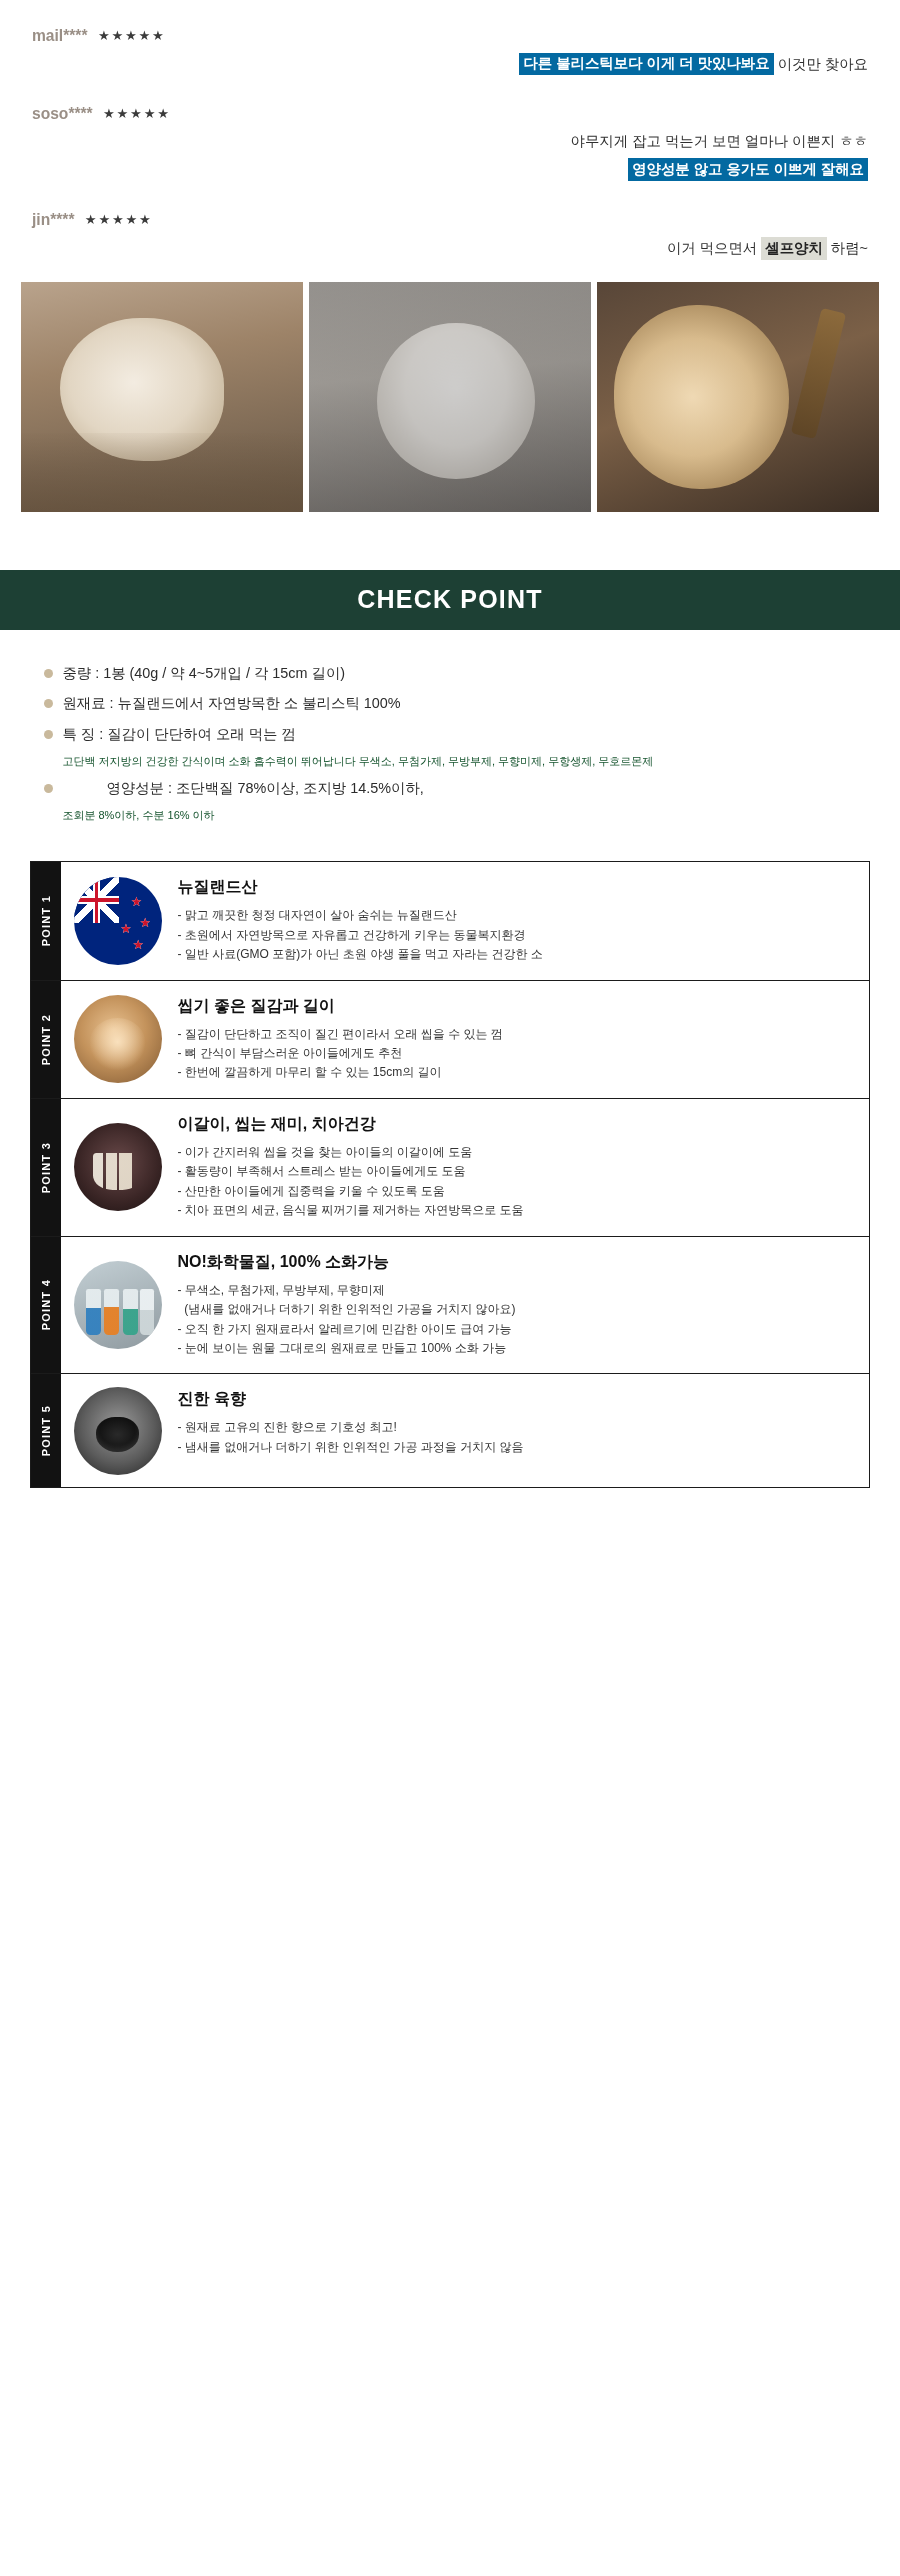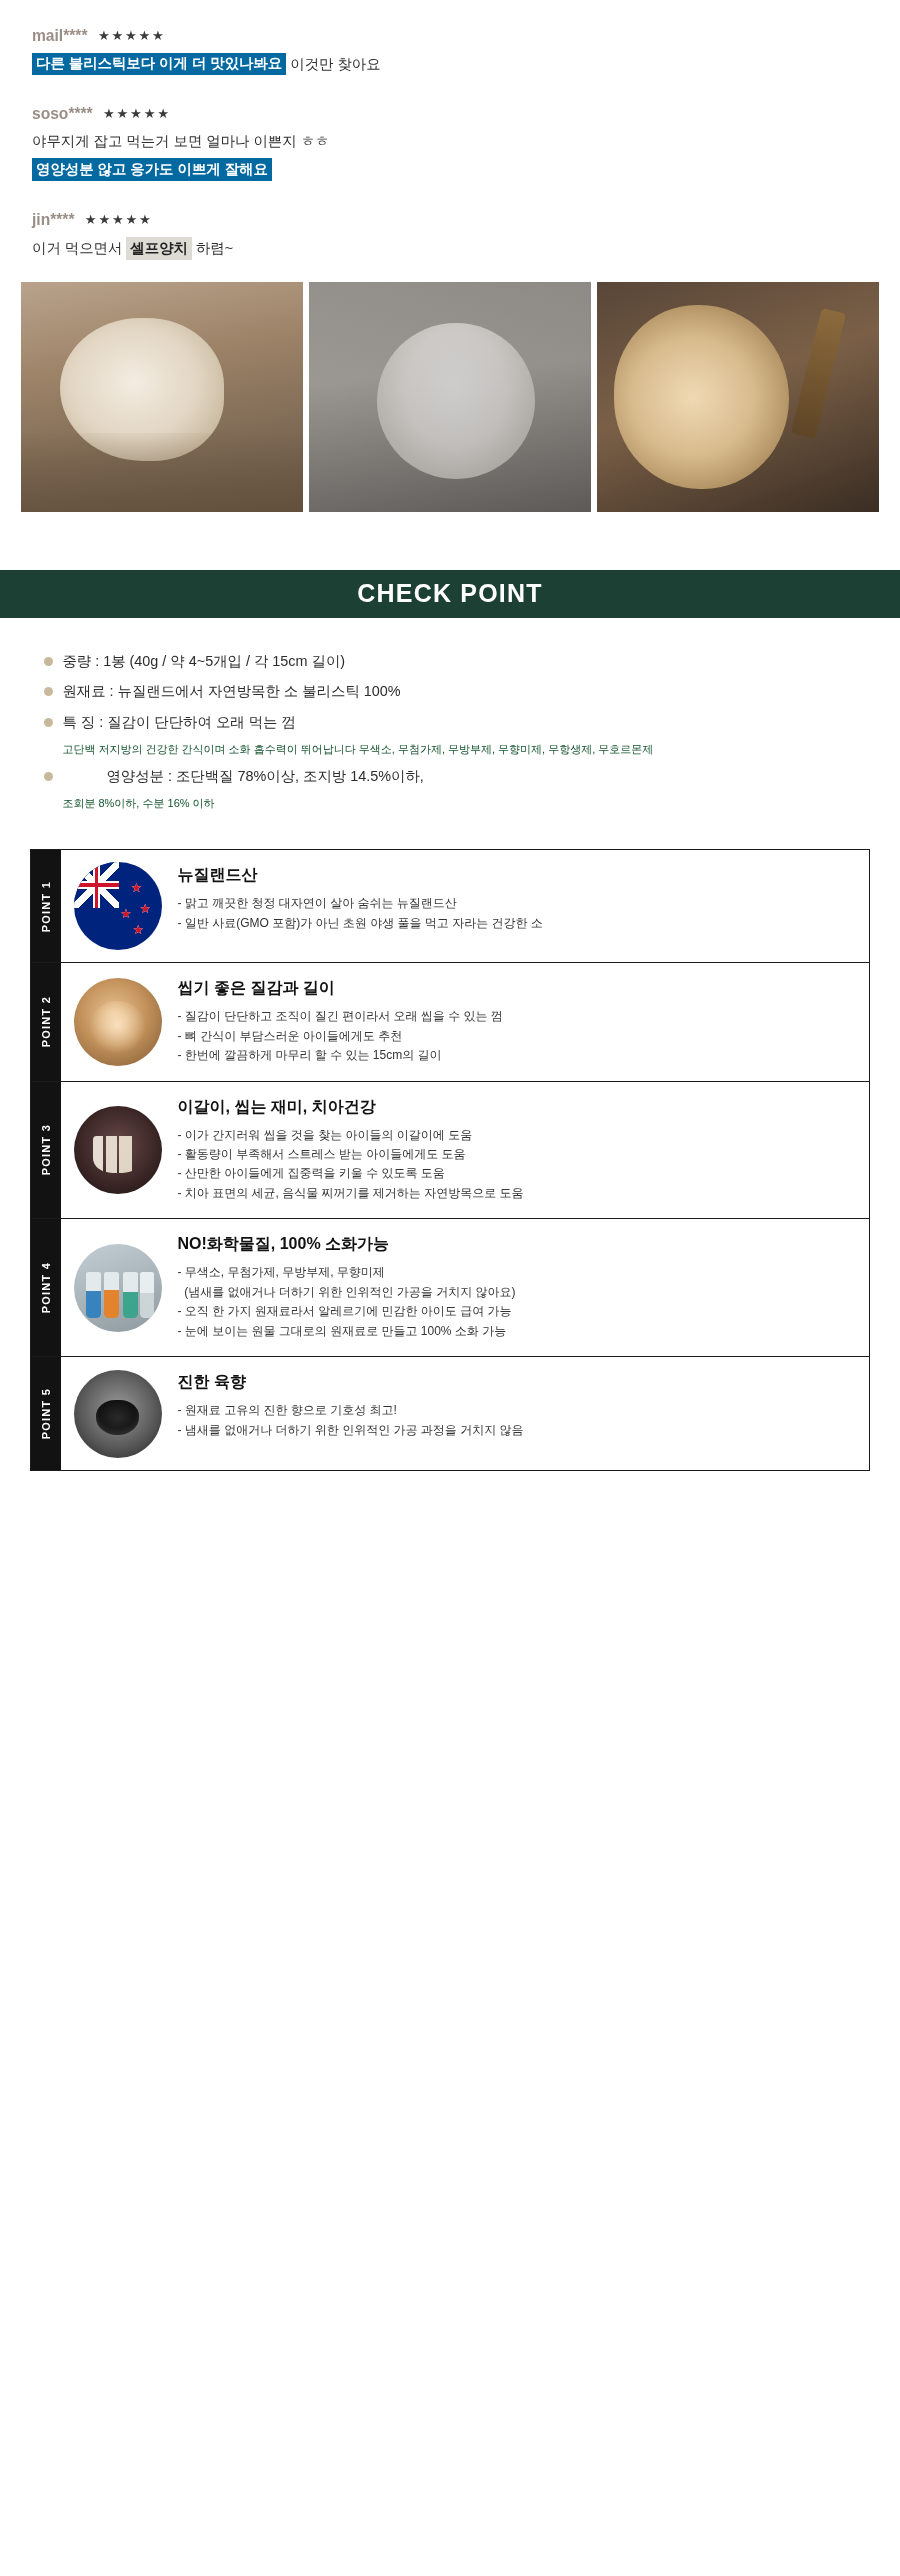--- a/index.html
+++ b/index.html
@@ -9,21 +9,21 @@
     background: #ffffff;
     font-family: "Liberation Sans", "DejaVu Sans", sans-serif;
     color: #222;
   }
   .page { width: 900px; position: relative; }
 
   
   .reviews {
     padding: 26.5px 32px 0 32px;
   }
-  .review { margin-bottom: 30px; }
+  .review { margin-bottom: 30px; text-align: right; }
   .review:last-child { margin-bottom: 0; }
   .review-head {
     display: flex;
     align-items: center;
     gap: 10.4px;
     margin-bottom: 8px;
   }
   .review-id {
     font-size: 15.6px;
     font-weight: bold;
@@ -132,21 +132,21 @@
     height: 56%;
     background: linear-gradient(180deg,#8c6a3c,#5e4526);
     transform: rotate(14deg);
     border-radius: 4.6px;
   }
 
   
   .checkpoint-wrap { padding-top: 58px; }
   .checkpoint-banner {
     background: #1d4034;
-    height: 48px;
+    height: 60px;
     display: flex;
     align-items: center;
     justify-content: center;
   }
   .checkpoint-banner h2 {
     margin: 0;
     color: #ffffff;
     font-size: 25px;
     font-weight: bold;
     letter-spacing: 1.2px;
@@ -391,20 +391,21 @@
           <span class="star s1">★</span>
           <span class="star s2">★</span>
           <span class="star s3">★</span>
           <span class="star s4">★</span>
         </div>
       </div>
       <div class="point-body">
         <div class="point-title">뉴질랜드산</div>
         <div class="point-lines">
           <div>- 맑고 깨끗한 청정 대자연이 살아 숨쉬는 뉴질랜드산</div>
+          <div>- 초원에서 자연방목으로 자유롭고 건강하게 키우는 동물복지환경</div>
           <div>- 일반 사료(GMO 포함)가 아닌 초원 야생 풀을 먹고 자라는 건강한 소</div>
         </div>
       </div>
     </div>
 
     <div class="point-row">
       <div class="point-tab">
         <span>POINT 2</span>
       </div>
       <div class="point-thumb">

